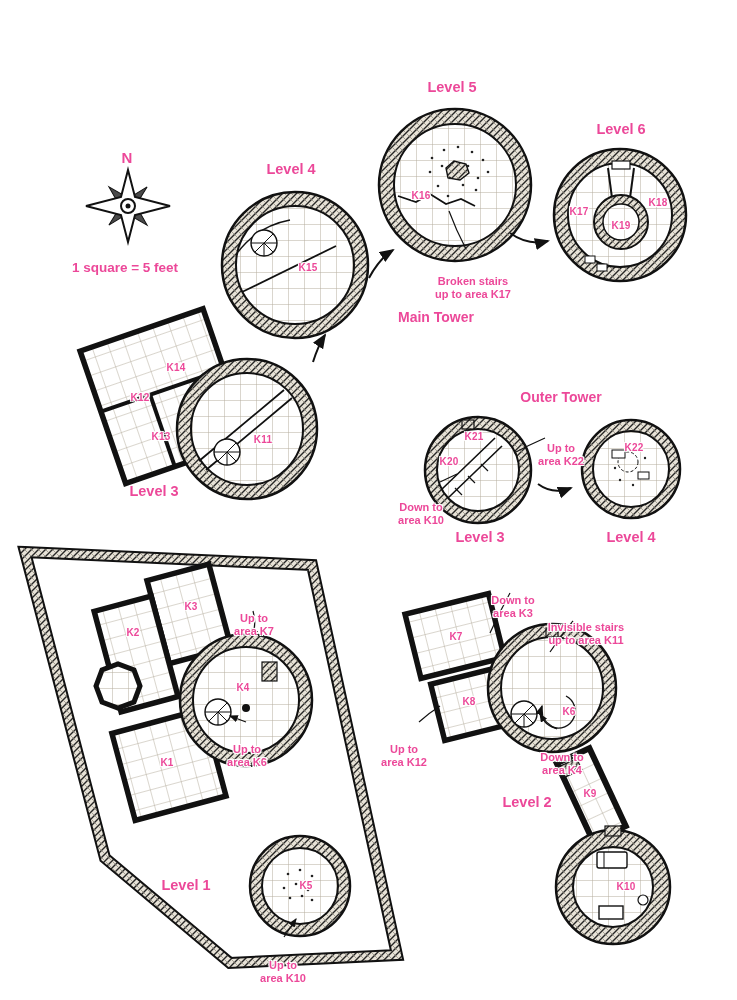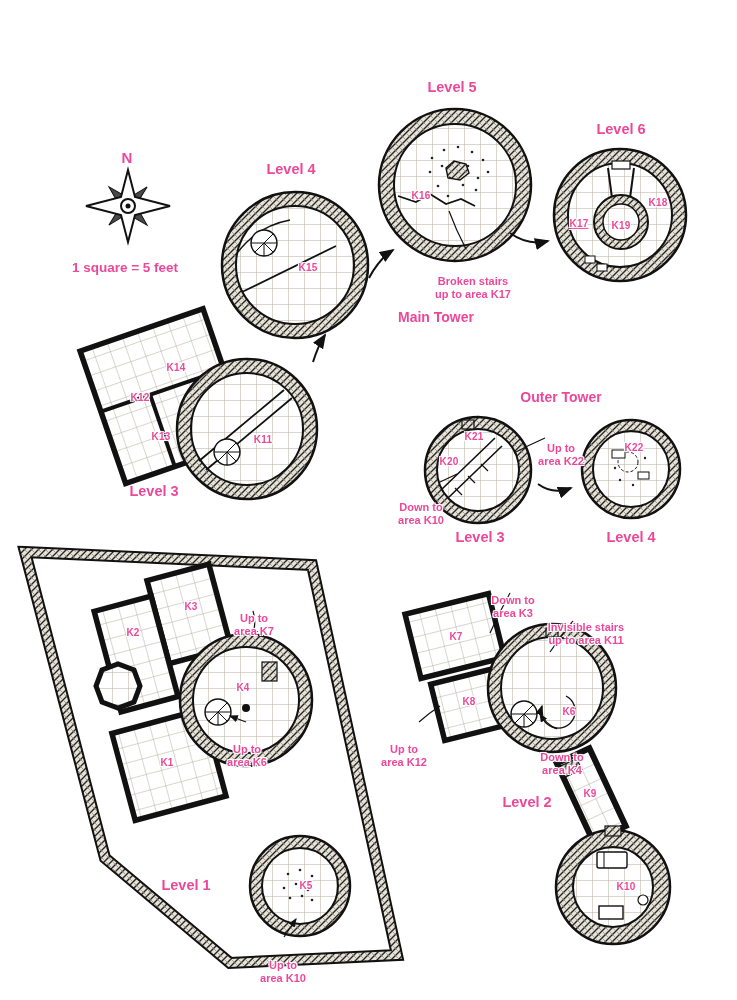--- a/index.html
+++ b/index.html
@@ -225,21 +225,21 @@
   <div class="label level-title" style="left:452px;top:88px;">Level 5</div>
   <div class="label level-title" style="left:621px;top:130px;">Level 6</div>
   <div class="label level-title" style="left:154px;top:492px;">Level 3</div>
   <div class="label level-title" style="left:480px;top:538px;">Level 3</div>
   <div class="label level-title" style="left:631px;top:538px;">Level 4</div>
   <div class="label level-title" style="left:186px;top:886px;">Level 1</div>
   <div class="label level-title" style="left:527px;top:803px;">Level 2</div>
 
   <div class="label room" style="left:308px;top:268px;">K15</div>
   <div class="label room" style="left:421px;top:196px;">K16</div>
-  <div class="label room" style="left:579px;top:224px;text-decoration:underline;">K17</div>
+  <div class="label room" style="left:579px;top:212px;">K17</div>
   <div class="label room" style="left:658px;top:203px;">K18</div>
   <div class="label room" style="left:621px;top:226px;">K19</div>
   <div class="label room" style="left:176px;top:368px;">K14</div>
   <div class="label room" style="left:140px;top:398px;">K12</div>
   <div class="label room" style="left:161px;top:437px;">K13</div>
   <div class="label room" style="left:263px;top:440px;">K11</div>
   <div class="label room" style="left:474px;top:437px;">K21</div>
   <div class="label room" style="left:449px;top:462px;">K20</div>
   <div class="label room" style="left:634px;top:448px;">K22</div>
   <div class="label room" style="left:191px;top:607px;">K3</div>

